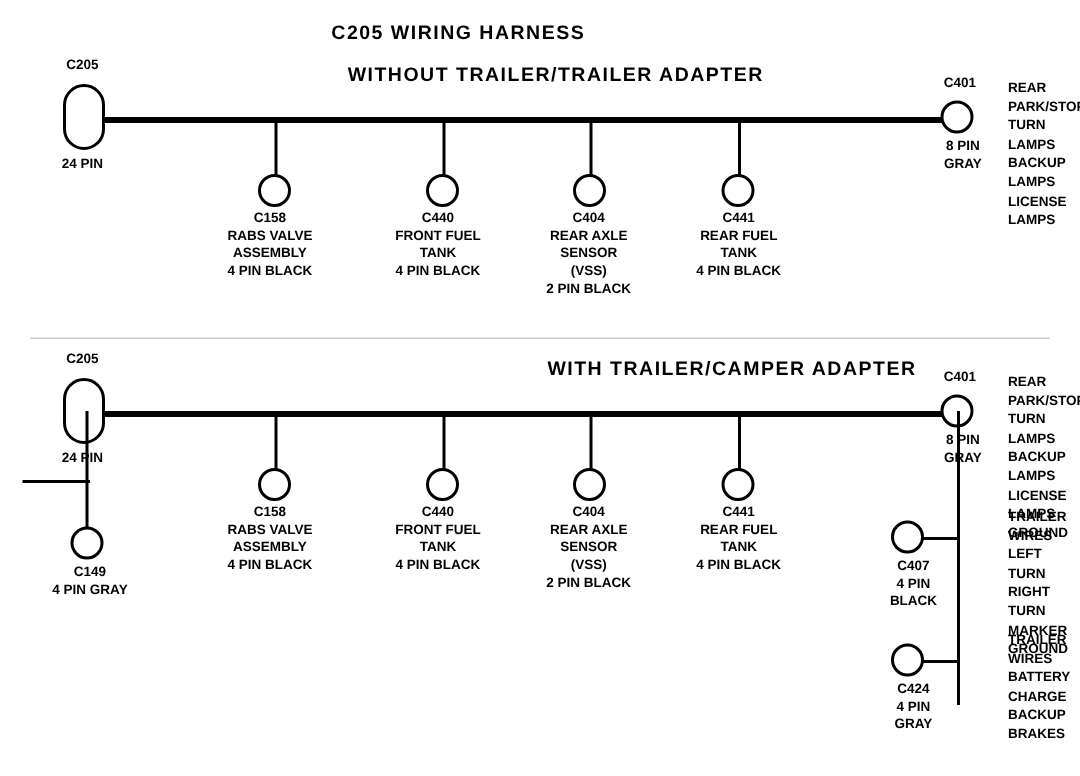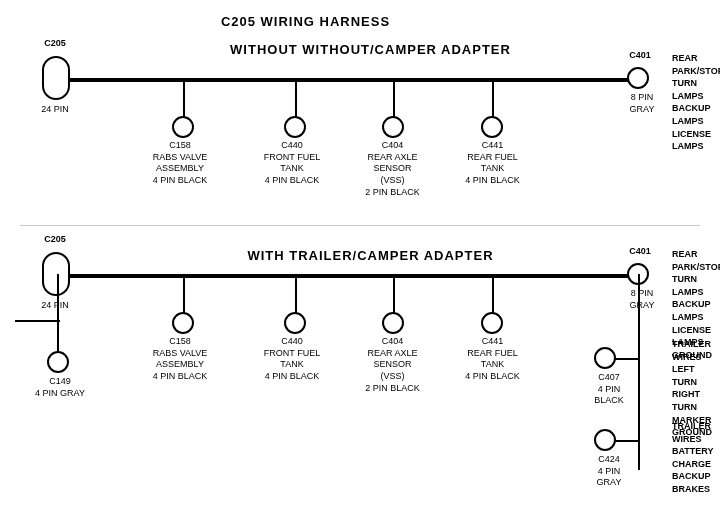--- a/index.html
+++ b/index.html
@@ -64,21 +64,21 @@
       position: absolute;
       background: #000;
       height: 2px;
     }
     
     .label {
       position: absolute;
       text-align: center;
       line-height: 1.3;
       font-size: 9px;
-      font-weight: normal;
+      font-weight: bold;
     }
     .label-right {
       position: absolute;
       text-align: left;
       line-height: 1.4;
       font-size: 9px;
       font-weight: bold;
     }
     
     .divider {
@@ -89,21 +89,21 @@
       left: 20px;
     }
   </style>
 </head>
 <body>
 
 <div class="diagram-container">
 
   <div class="page-title" style="position:absolute;top:6px;left:0;right:0;">C205 WIRING HARNESS</div>
 
-  <div class="section-label" style="top:42px; left:130px; right:0; text-align:center;">WITHOUT  WITHOUT/CAMPER  ADAPTER</div>
+  <div class="section-label" style="top:42px; left:130px; right:0; text-align:center;">WITHOUT  TRAILER/TRAILER  ADAPTER</div>
 
   <div class="bus-line" style="top:78px; left:60px; width:580px;"></div>
 
   <div class="connector connector-large" style="top:56px; left:42px;"></div>
   <div class="label" style="top:38px; left:30px; width:50px; font-weight:bold; font-size:9px;">C205</div>
   <div class="label" style="top:104px; left:30px; width:50px;">24 PIN</div>
 
   <div class="connector connector-medium" style="top:67px; left:627px;"></div>
   <div class="label" style="top:50px; left:620px; width:40px; font-weight:bold; font-size:9px;">C401</div>
   <div class="label" style="top:92px; left:617px; width:50px;">8 PIN<br>GRAY</div>
@@ -123,21 +123,21 @@
   <div class="stem" style="top:79px; left:393px; height:38px;"></div>
   <div class="connector connector-medium" style="top:116px; left:382px;"></div>
   <div class="label" style="top:140px; left:360px; width:65px;">C404<br>REAR AXLE<br>SENSOR<br>(VSS)<br>2 PIN BLACK</div>
 
   <div class="stem" style="top:79px; left:492px; height:38px;"></div>
   <div class="connector connector-medium" style="top:116px; left:481px;"></div>
   <div class="label" style="top:140px; left:460px; width:65px;">C441<br>REAR FUEL<br>TANK<br>4 PIN BLACK</div>
 
   <div class="divider" style="top:225px;"></div>
 
-  <div class="section-label" style="top:248px; left:130px; right:0; text-align:center;">WITH  TRAILER/CAMPER  ADAPTER</div>
+  <div class="section-label" style="top:238px; left:130px; right:0; text-align:right;">WITH  TRAILER/CAMPER  ADAPTER</div>
 
   <div class="bus-line" style="top:274px; left:60px; width:580px;"></div>
 
   <div class="connector connector-large" style="top:252px; left:42px;"></div>
   <div class="label" style="top:234px; left:30px; width:50px; font-weight:bold; font-size:9px;">C205</div>
   <div class="label" style="top:300px; left:30px; width:50px;">24 PIN</div>
 
   <div class="stem-h" style="top:320px; left:15px; width:45px;"></div>
   <div class="stem" style="top:274px; left:57px; height:47px;"></div>
 

